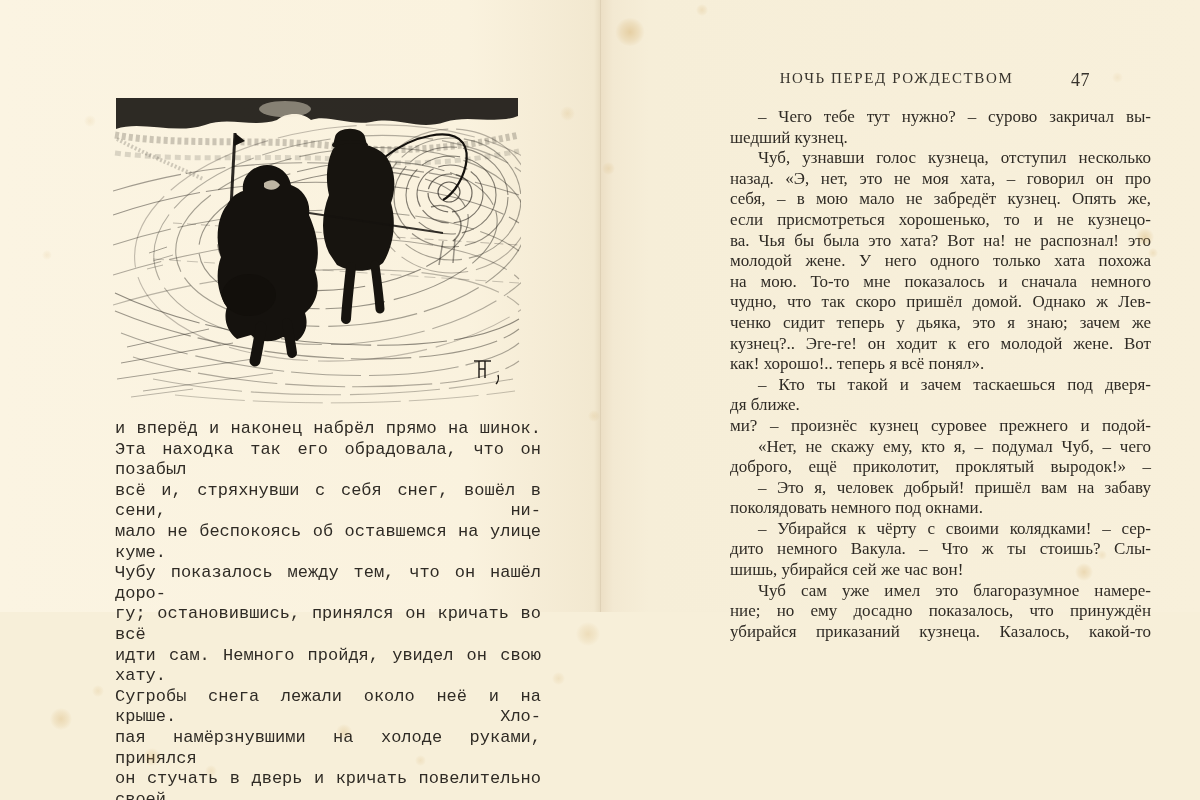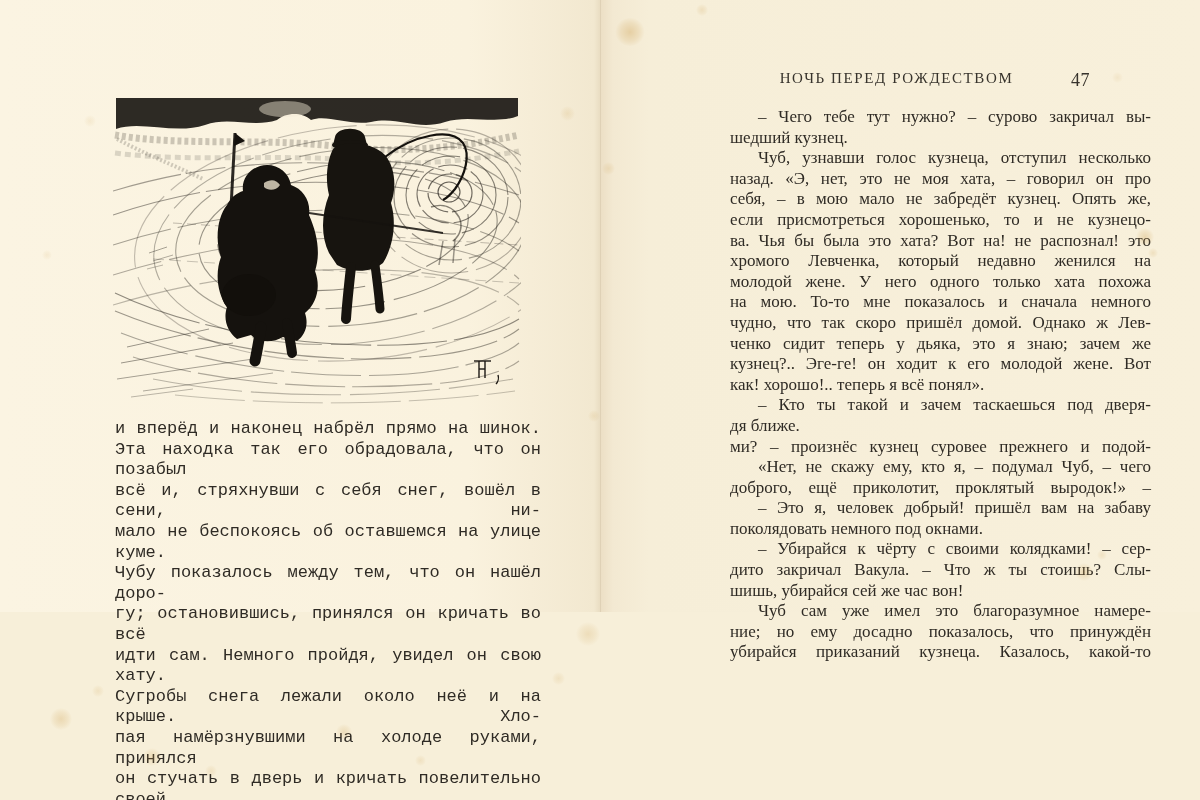--- a/index.html
+++ b/index.html
@@ -174,36 +174,35 @@
   </div>
 
   <div class="text-col" id="right-text">
       <div class="line indent">– Чего тебе тут нужно? – сурово закричал вы-</div>
       <div class="line end">шедший кузнец.</div>
       <div class="line indent">Чуб, узнавши голос кузнеца, отступил несколько</div>
       <div class="line">назад. «Э, нет, это не моя хата, – говорил он про</div>
       <div class="line">себя, – в мою мало не забредёт кузнец. Опять же,</div>
       <div class="line">если присмотреться хорошенько, то и не кузнецо-</div>
       <div class="line">ва. Чья бы была это хата? Вот на! не распознал! это</div>
-      <div class="line">хромого Левченка, который недавно женился на</div>
       <div class="line">молодой жене. У него одного только хата похожа</div>
       <div class="line">на мою. То-то мне показалось и сначала немного</div>
       <div class="line">чудно, что так скоро пришёл домой. Однако ж Лев-</div>
       <div class="line">ченко сидит теперь у дьяка, это я знаю; зачем же</div>
       <div class="line">кузнец?.. Эге-ге! он ходит к его молодой жене. Вот</div>
       <div class="line end">как! хорошо!.. теперь я всё понял».</div>
       <div class="line indent">– Кто ты такой и зачем таскаешься под дверя-</div>
       <div class="line end">дя ближе.</div>
       <div class="line">ми? – произнёс кузнец суровее прежнего и подой-</div>
       <div class="line indent">«Нет, не скажу ему, кто я, – подумал Чуб, – чего</div>
       <div class="line">доброго, ещё приколотит, проклятый выродок!» –</div>
       <div class="line indent">– Это я, человек добрый! пришёл вам на забаву</div>
       <div class="line end">поколядовать немного под окнами.</div>
       <div class="line indent">– Убирайся к чёрту с своими колядками! – сер-</div>
-      <div class="line">дито закричал Вакула. – Что ж ты стоишь? Слы-</div>
+      <div class="line">дито немного Вакула. – Что ж ты стоишь? Слы-</div>
       <div class="line end">шишь, убирайся сей же час вон!</div>
       <div class="line indent">Чуб сам уже имел это благоразумное намере-</div>
       <div class="line">ние; но ему досадно показалось, что принуждён</div>
       <div class="line">убирайся приказаний кузнеца. Казалось, какой-то</div>
     </div>
 </div>
 
 <div class="fox f1"></div>
 <div class="fox f2"></div>
 <div class="fox f3"></div>

